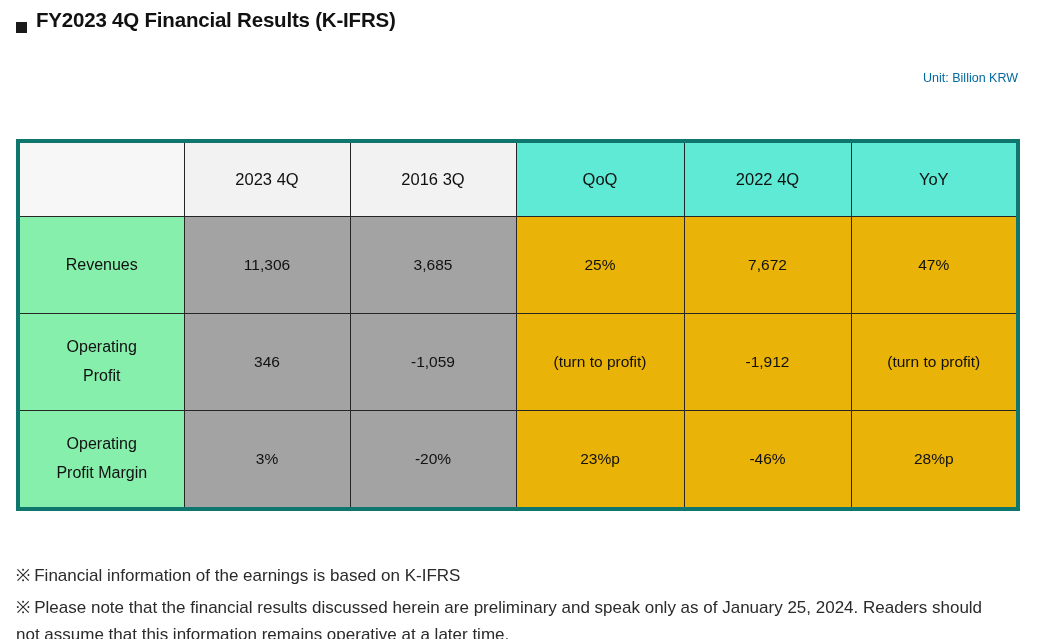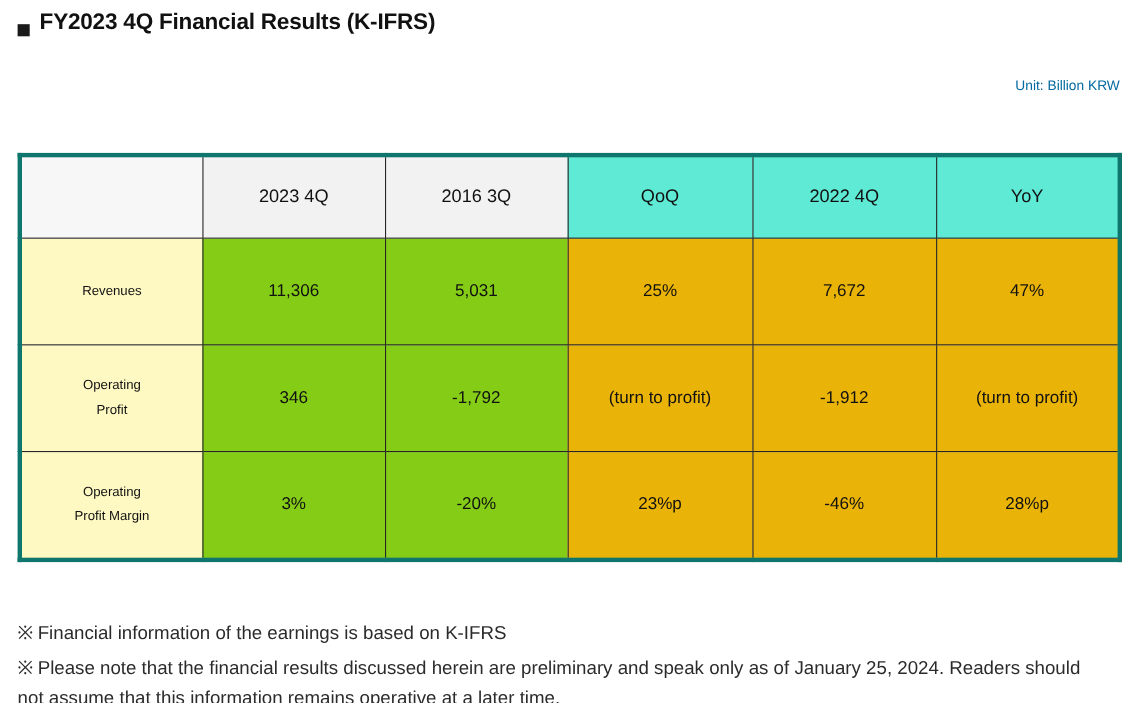--- a/index.html
+++ b/index.html
@@ -99,25 +99,25 @@
   }
   tr.head td.plain {
     background: #5eead4;
   }
 
   tr.body td {
     height: 96px;
     background: #eab308;
   }
   tr.body td.rowlabel {
-    background: #fef9c3;
-    font-size: 12px;
+    background: #86efac;
+    font-size: 16px;
   }
   tr.body td.shaded {
-    background: #84cc16;
+    background: #a3a3a3;
   }
   .two-line {
     display: block;
     line-height: 1.8;
   }
 
   
   .footnotes {
     position: absolute;
     left: 16px;
@@ -165,33 +165,33 @@
           <td class="plain">QoQ</td>
           <td class="plain">2022 4Q</td>
           <td class="plain">YoY</td>
         </tr>
 
         <tr class="body">
           <td class="rowlabel">
             <span class="two-line">Revenues</span>
           </td>
           <td class="shaded">11,306</td>
-          <td class="shaded">5,031</td>
+          <td class="shaded">3,685</td>
           <td>25%</td>
           <td>7,672</td>
           <td>47%</td>
         </tr>
 
         <tr class="body">
           <td class="rowlabel">
             <span class="two-line">Operating</span>
             <span class="two-line">Profit</span>
           </td>
           <td class="shaded">346</td>
-          <td class="shaded">-1,792</td>
+          <td class="shaded">-1,059</td>
           <td>(turn to profit)</td>
           <td>-1,912</td>
           <td>(turn to profit)</td>
         </tr>
 
         <tr class="body">
           <td class="rowlabel">
             <span class="two-line">Operating</span>
             <span class="two-line">Profit Margin</span>
           </td>

